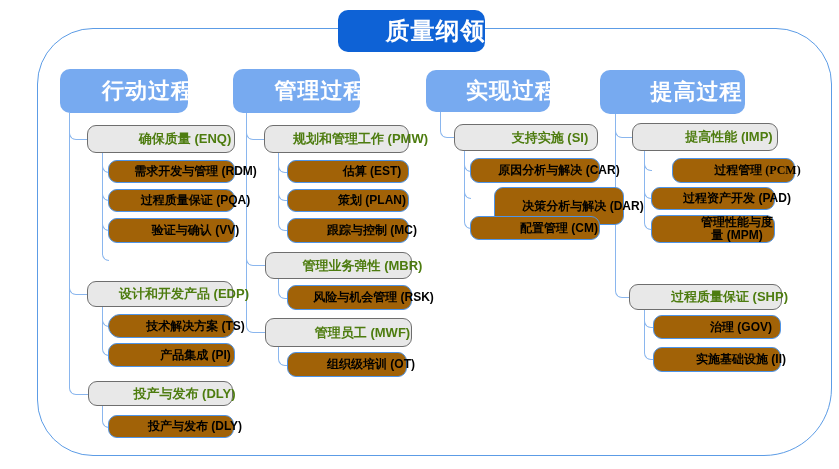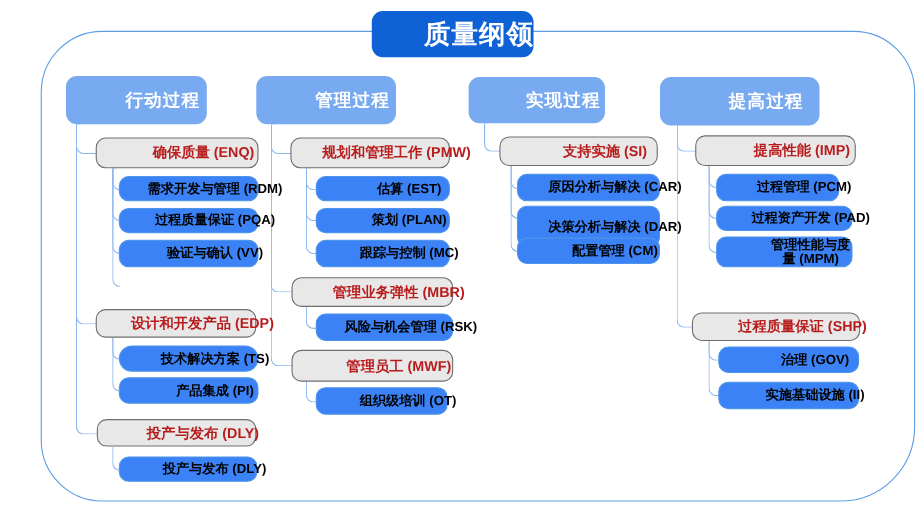--- a/index.html
+++ b/index.html
@@ -4,25 +4,25 @@
 <style>
   html,body{margin:0;padding:0;background:#fff;}
   .stage{position:relative;width:839px;height:469px;background:#ffffff;overflow:hidden;
          font-family:"Liberation Sans","DejaVu Sans",sans-serif;}
   .frame{position:absolute;left:37px;top:28px;width:793px;height:426px;
          border:1.6px solid #5c9ce6;border-radius:56px 56px 68px 56px;z-index:0;background:transparent;}
   .node{position:absolute;display:flex;align-items:center;justify-content:center;
         text-align:center;box-sizing:border-box;z-index:2;white-space:nowrap;padding-left:48px;}
   .title{background:#0e62d6;color:#ffffff;font-weight:bold;font-size:24px;
          border-radius:10px;z-index:3;letter-spacing:1px;}
-  .hdr{background:#77aaf0;color:#ffffff;font-weight:bold;font-size:16px;
+  .hdr{background:#77aaf0;color:#ffffff;font-weight:bold;font-size:22px;
        border-radius:10px;letter-spacing:1px;}
   .g{background:#e8e8e8;border:1.6px solid #6e6e6e;border-radius:9px;
-     color:#b91c1c;font-weight:bold;font-size:13px;}
-  .w{background:#3b82f6;border:1.5px solid #4e94e8;border-radius:9px;
+     color:#4d7c0f;font-weight:bold;font-size:13px;}
+  .w{background:#a16207;border:1.5px solid #4e94e8;border-radius:9px;
      color:#000;font-weight:bold;font-size:12px;}
   .wrap{white-space:normal;line-height:1.1;font-size:12px;}
   .elbow{position:absolute;border-left:1.5px solid #8ab6ee;border-bottom:1.5px solid #8ab6ee;
          border-bottom-left-radius:7px;z-index:1;}
 </style>
 </head>
 <body>
 
 <div class="stage">
 
@@ -49,25 +49,25 @@
   <div class="node w" style="left:287px;top:160px;width:122px;height:23px;">估算 (EST)</div>
   <div class="node w" style="left:287px;top:189px;width:122px;height:23px;">策划 (PLAN)</div>
   <div class="node w" style="left:287px;top:218px;width:122px;height:25px;">跟踪与控制 (MC)</div>
   <div class="node g" style="left:265px;top:252px;width:147px;height:27px;">管理业务弹性 (MBR)</div>
   <div class="node w" style="left:287px;top:285px;width:125px;height:25px;">风险与机会管理 (RSK)</div>
   <div class="node w" style="left:287px;top:352px;width:120px;height:25px;">组织级培训 (OT)</div>
   <div class="node g" style="left:265px;top:318px;width:147px;height:29px;">管理员工 (MWF)</div>
 
   <div class="node g" style="left:454px;top:124px;width:144px;height:27px;">支持实施 (SI)</div>
   <div class="node w" style="left:470px;top:158px;width:130px;height:25px;">原因分析与解决 (CAR)</div>
-  <div class="node w" style="left:470px;top:187px;width:130px;height:38px;">决策分析与解决 (DAR)</div>
+  <div class="node w" style="left:494px;top:187px;width:130px;height:38px;">决策分析与解决 (DAR)</div>
   <div class="node w" style="left:470px;top:216px;width:130px;height:24px;">配置管理 (CM)</div>
 
   <div class="node g" style="left:632px;top:123px;width:146px;height:28px;">提高性能 (IMP)</div>
-  <div class="node w" style="left:651px;top:158px;width:112px;height:25px;">过程管理 (PCM)</div>
+  <div class="node w" style="left:672px;top:158px;width:123px;height:25px;font-family:Liberation Serif, serif;">过程管理 (PCM)</div>
   <div class="node w" style="left:651px;top:187px;width:124px;height:23px;">过程资产开发 (PAD)</div>
   <div class="node w wrap" style="left:651px;top:215px;width:124px;height:28px;">管理性能与度量 (MPM)</div>
   <div class="node g" style="left:629px;top:284px;width:153px;height:26px;">过程质量保证 (SHP)</div>
   <div class="node w" style="left:653px;top:315px;width:128px;height:24px;">治理 (GOV)</div>
   <div class="node w" style="left:653px;top:347px;width:128px;height:25px;">实施基础设施 (II)</div>
 
   <div id="connectors">
       <div class="elbow" style="left: 69px; top: 113px; width: 18px; height: 26px;"></div>
       <div class="elbow" style="left: 69px; top: 113px; width: 18px; height: 181px;"></div>
       <div class="elbow" style="left: 69px; top: 113px; width: 19px; height: 281px;"></div>

